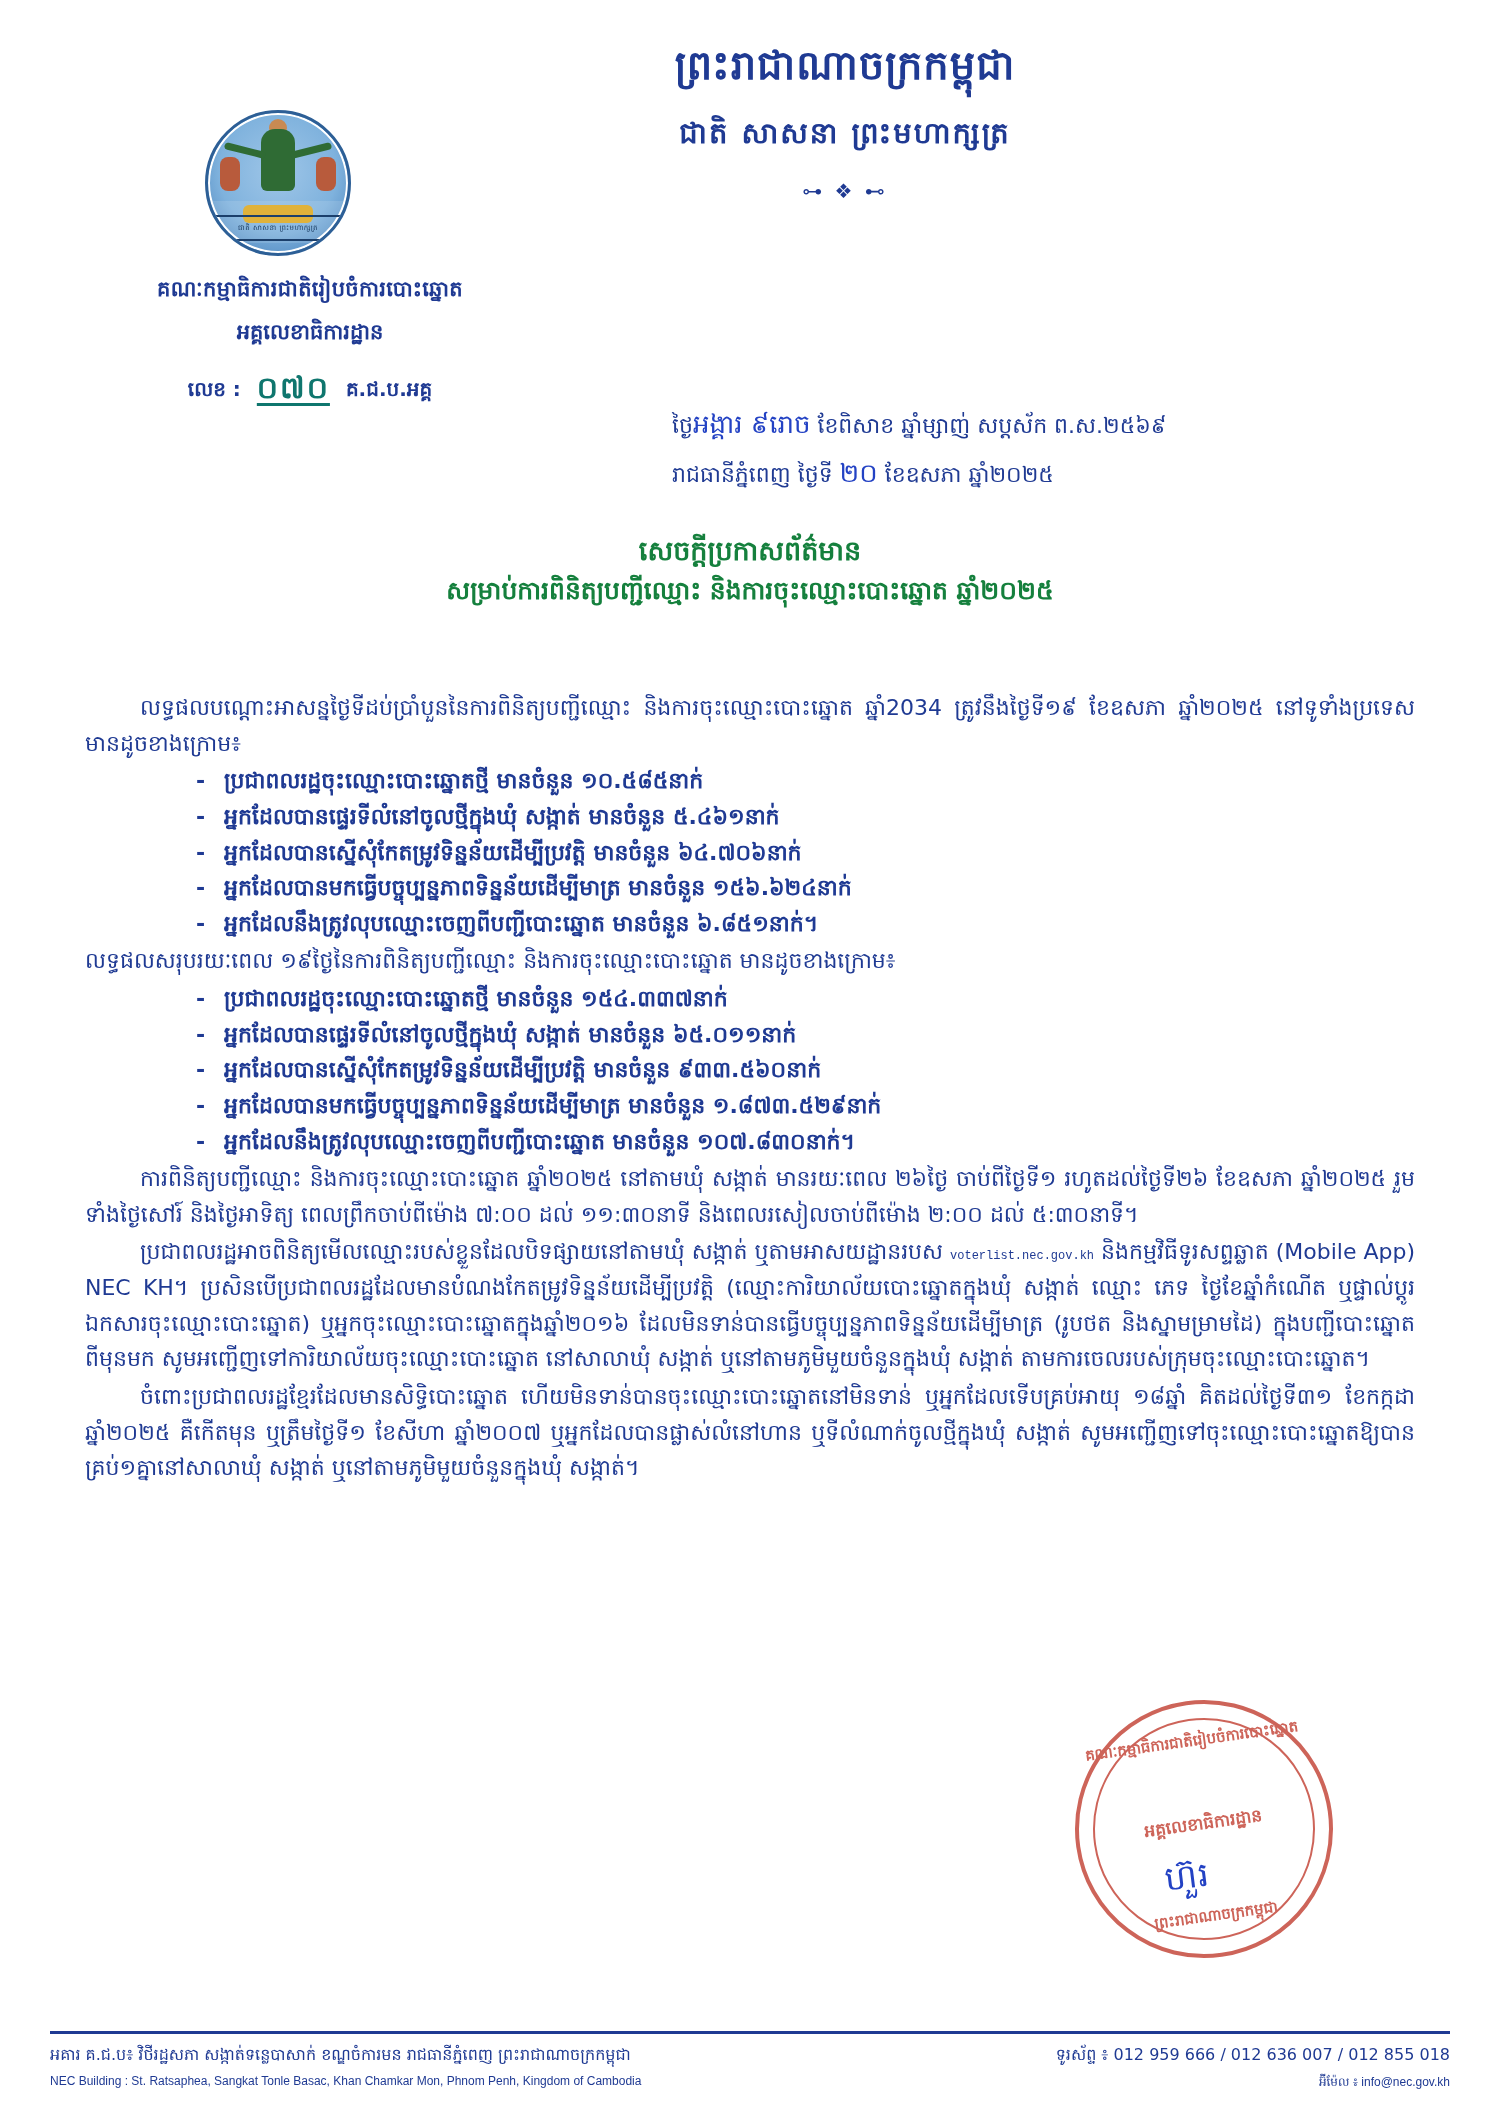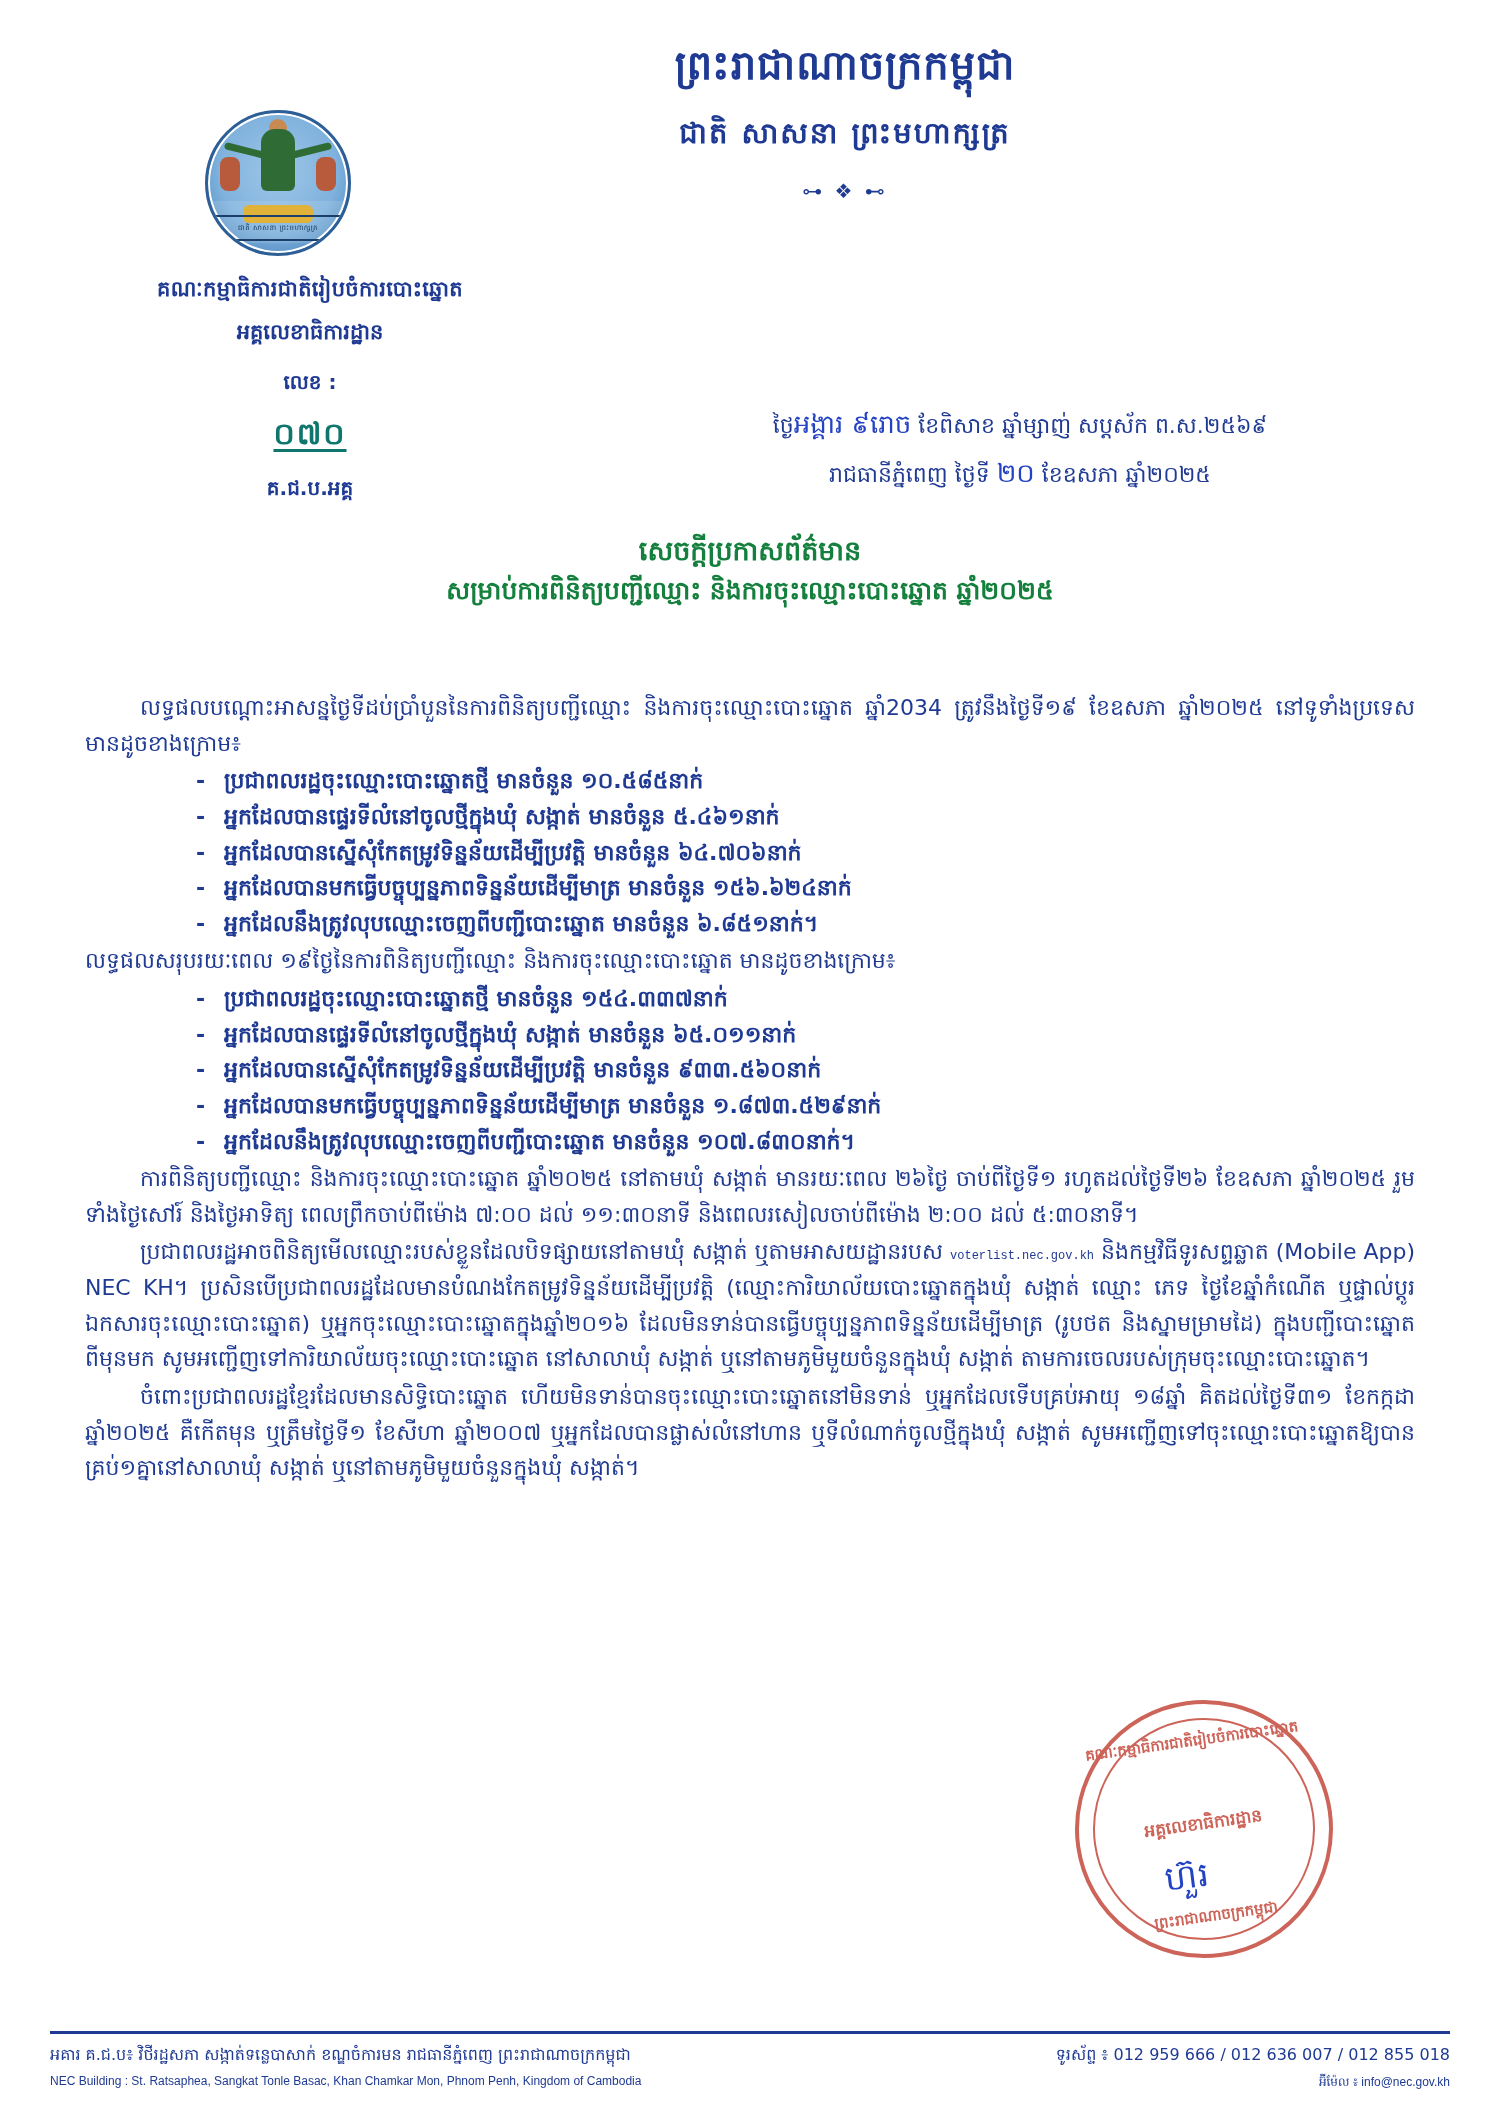--- a/index.html
+++ b/index.html
@@ -160,38 +160,37 @@
   }
   .committee .numrow {
     margin-top: 20px;
     display: flex;
     align-items: center;
     justify-content: center;
     gap: 16px;
     font-size: 20px;
     font-weight: bold;
     color: #1f3a93;
-    flex-direction: column;
   }
   .committee .numval {
     font-family: "DejaVu Serif", serif;
     font-size: 30px;
     color: #0f766e;
     letter-spacing: 2px;
     text-decoration: underline;
     text-underline-offset: 5px;
   }
 
   
   .dates {
     position: absolute;
-    right: 120px;
+    right: 108px;
     top: 400px;
     width: 720px;
-    text-align: center;
+    text-align: left;
     font-size: 22px;
     color: #1f3a93;
     line-height: 1.9;
   }
   .dates .hw {
     font-family: "DejaVu Serif", serif;
     color: #2342c4;
     font-size: 26px;
   }
 

